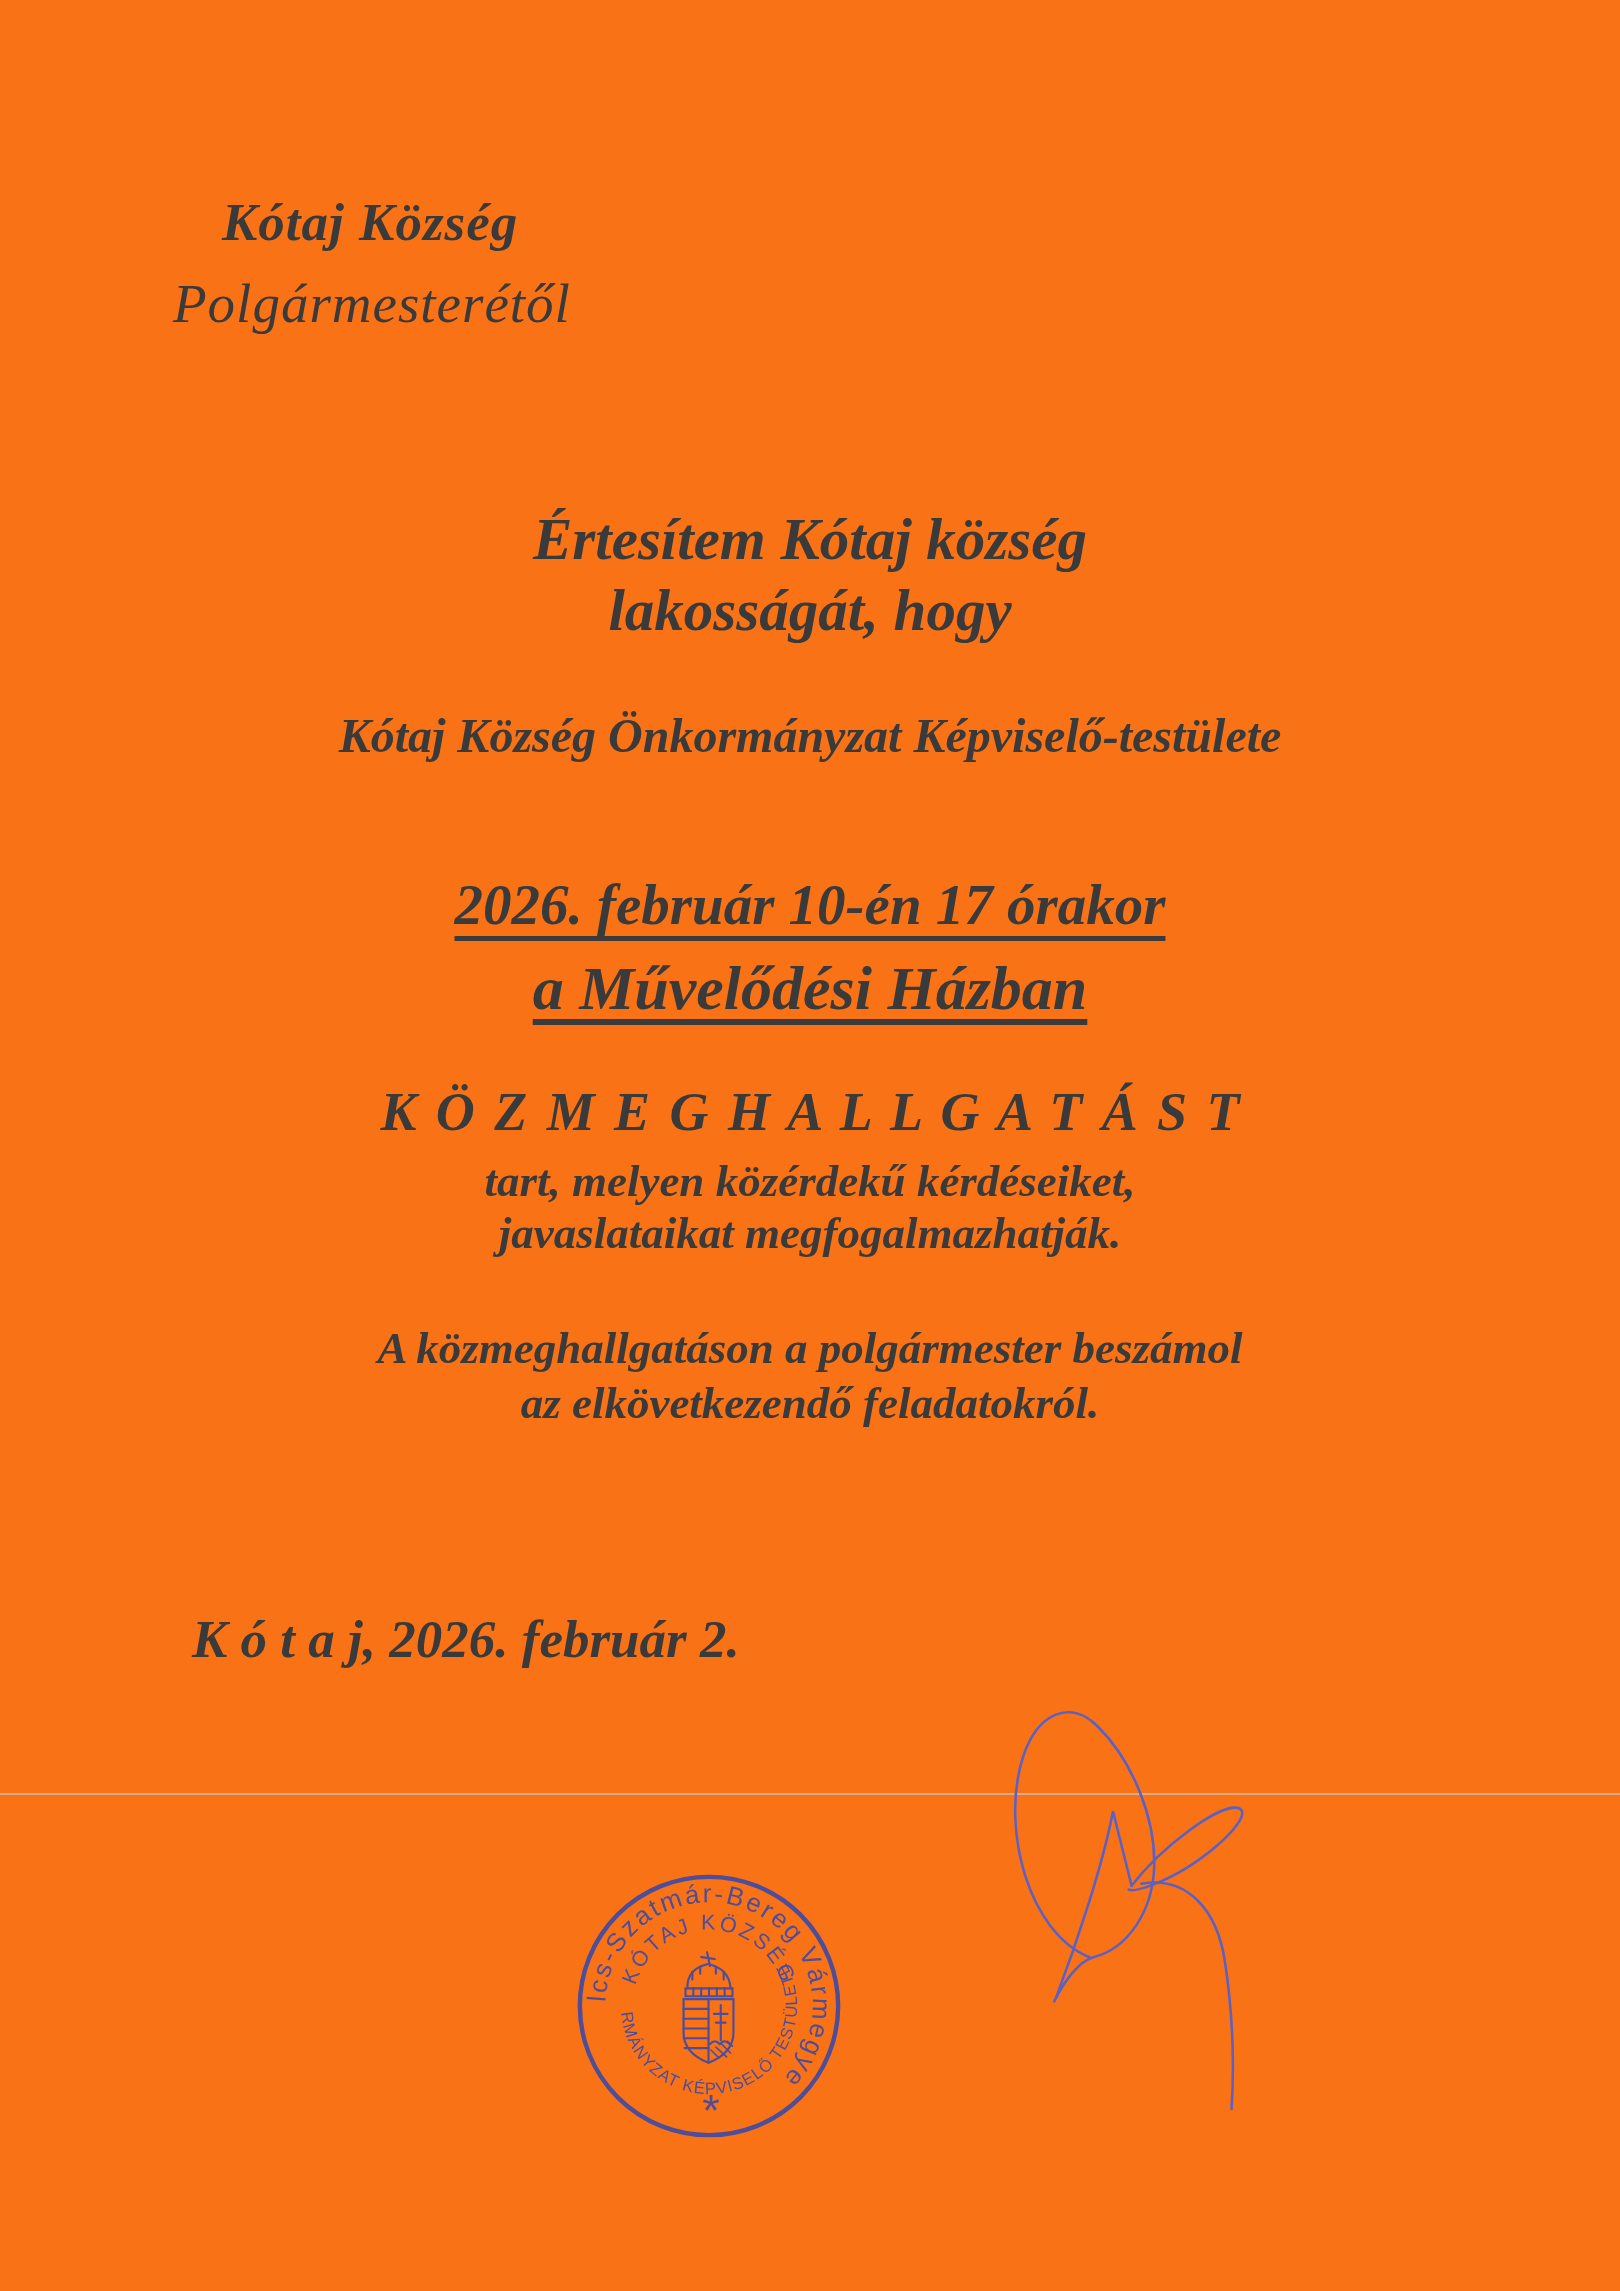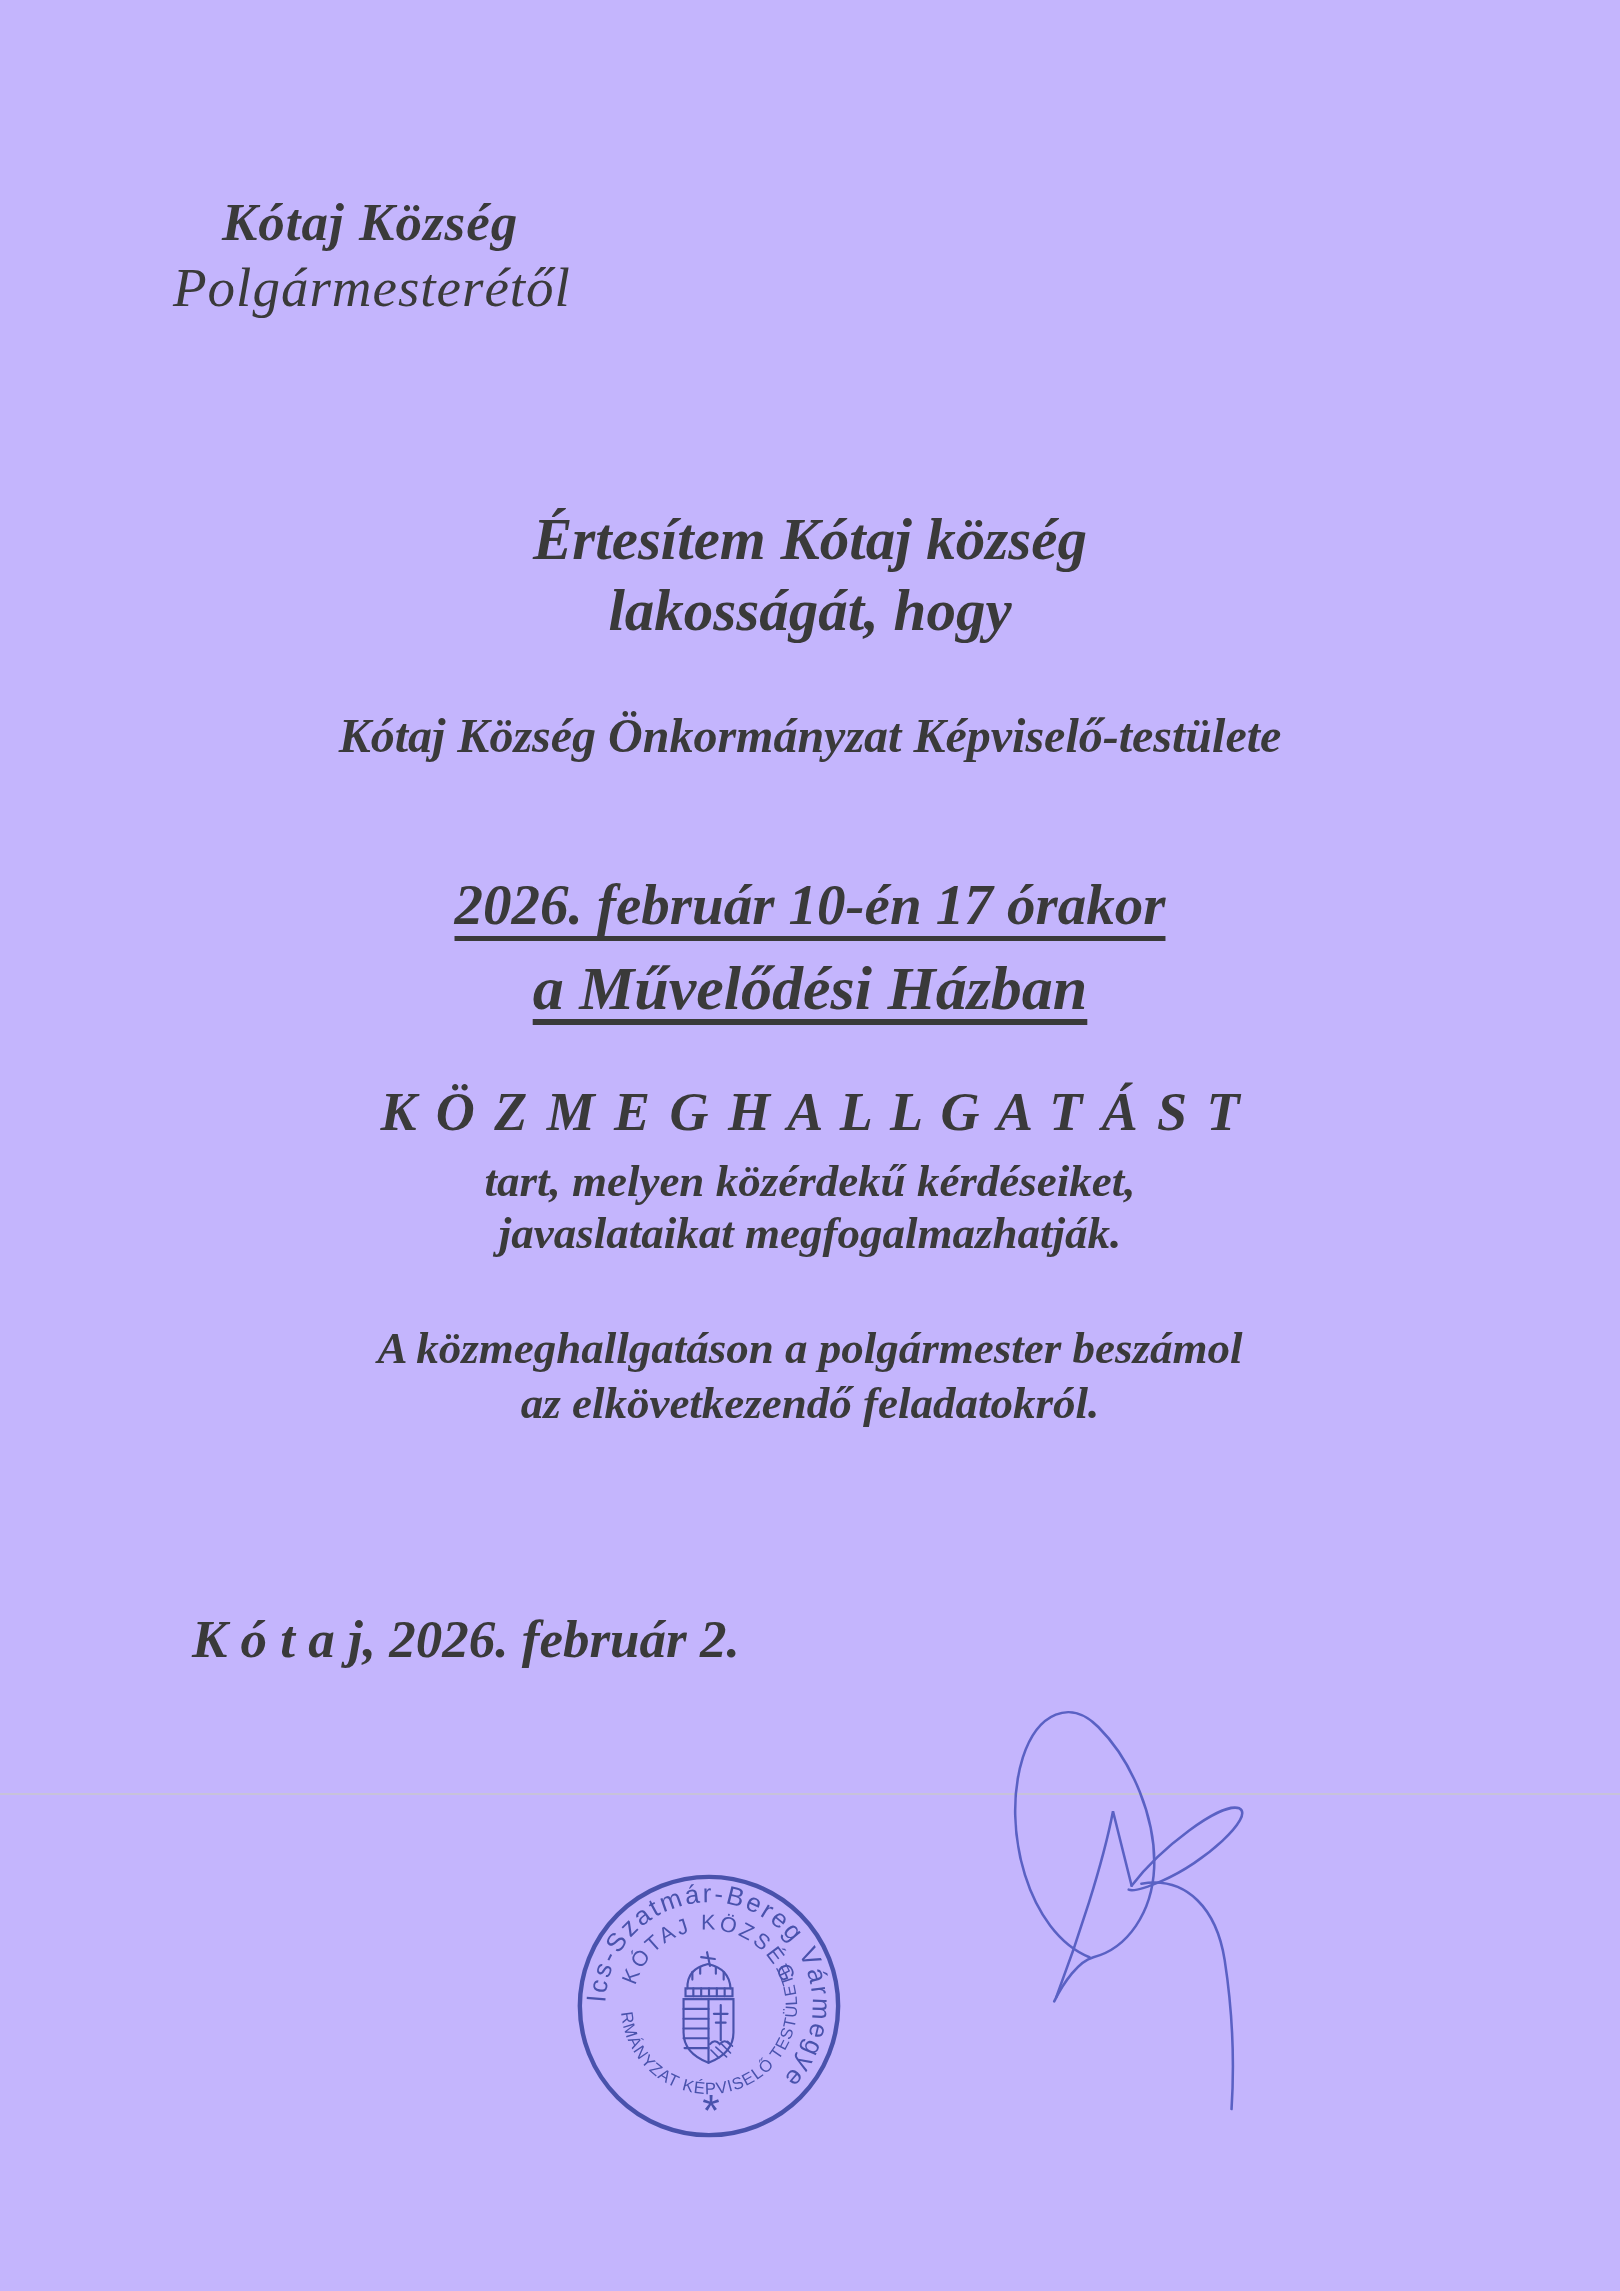--- a/index.html
+++ b/index.html
@@ -1,32 +1,32 @@
 <!DOCTYPE html>
 <html lang="hu"><head>
 <meta charset="utf-8">
 <style>
   html, body { margin: 0; padding: 0; background: #e8e8e8; }
   .page {
     position: relative;
     width: 1620px;
     height: 2292px;
     margin: 0 auto;
-    background: #c4b5fd;
+    background: #f97316;
     overflow: hidden;
     font-family: "Liberation Serif", "DejaVu Serif", serif;
     color: #3a3a3a;
   }
   .abs { position: absolute; }
   .bi { font-weight: bold; font-style: italic; }
   .it { font-style: italic; }
   .center-line { left: 0; width: 1620px; text-align: center; }
 
   .letterhead-office { left: 222px; top: 192px; font-size: 53px; letter-spacing: 1px; }
-  .letterhead-from   { left: 173px; top: 256px; font-size: 55px; letter-spacing: 1px; }
+  .letterhead-from   { left: 173px; top: 272px; font-size: 55px; letter-spacing: 1px; }
 
   .intro   { top: 504px; font-size: 59px; line-height: 1.2; }
   .council { top: 708px; font-size: 48px; }
 
   .event-datetime {
     top: 839px; font-size: 57px;
     text-decoration: underline;
     text-decoration-thickness: 4.9px;
     text-underline-offset: 11.8px;
     margin-top: 33px;

